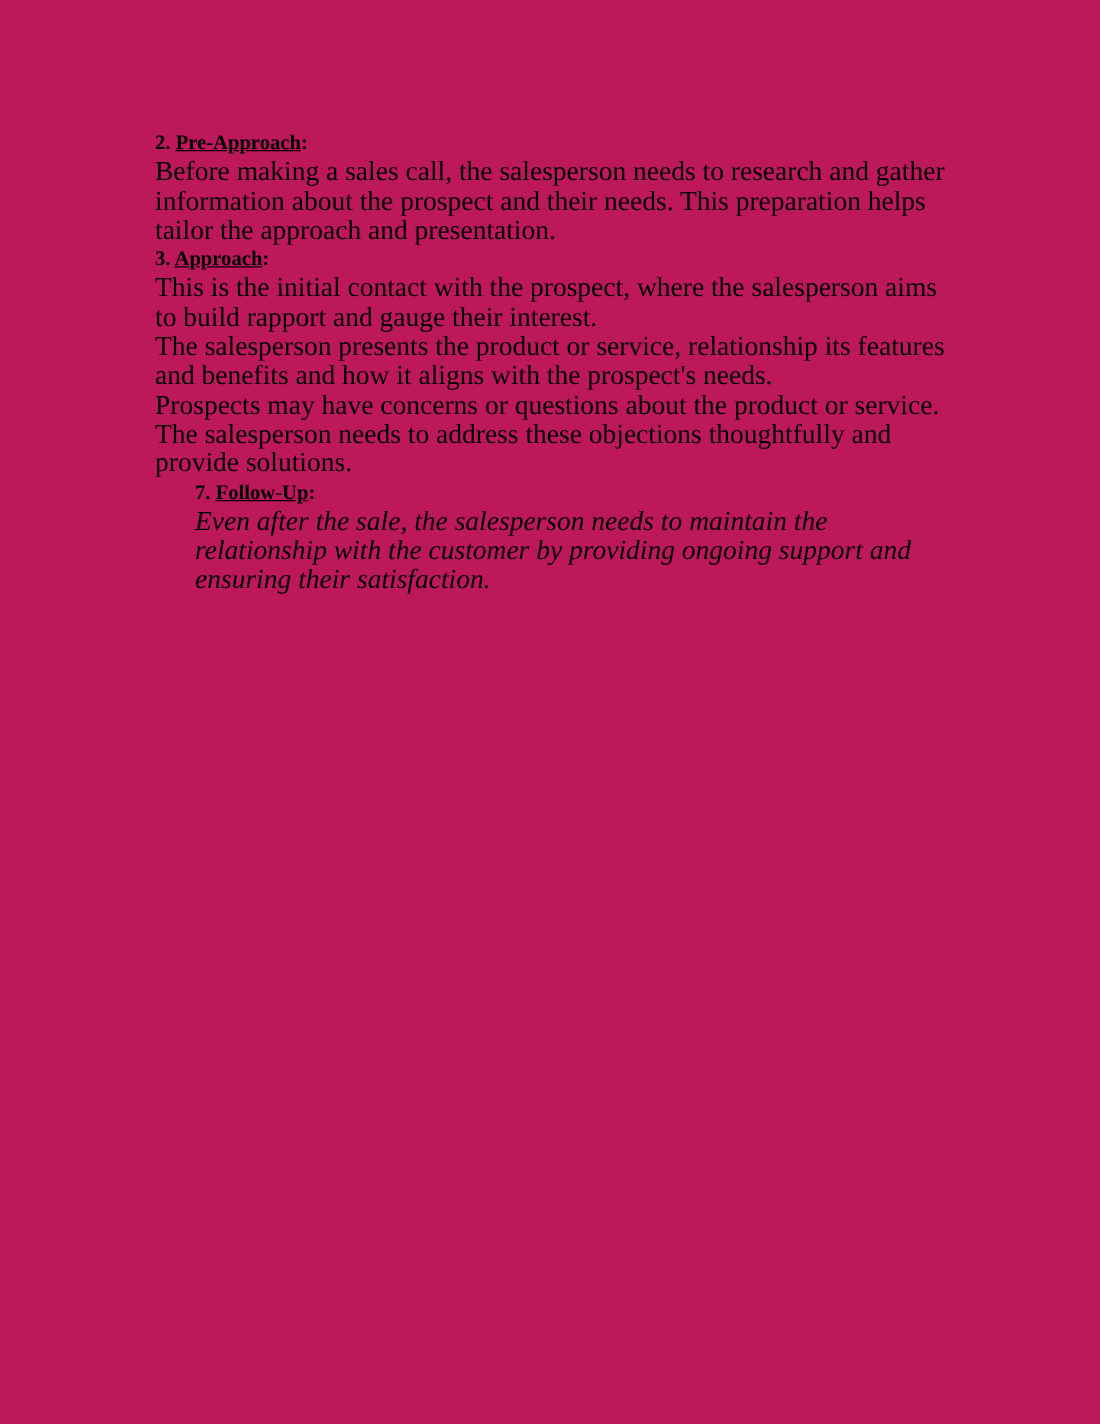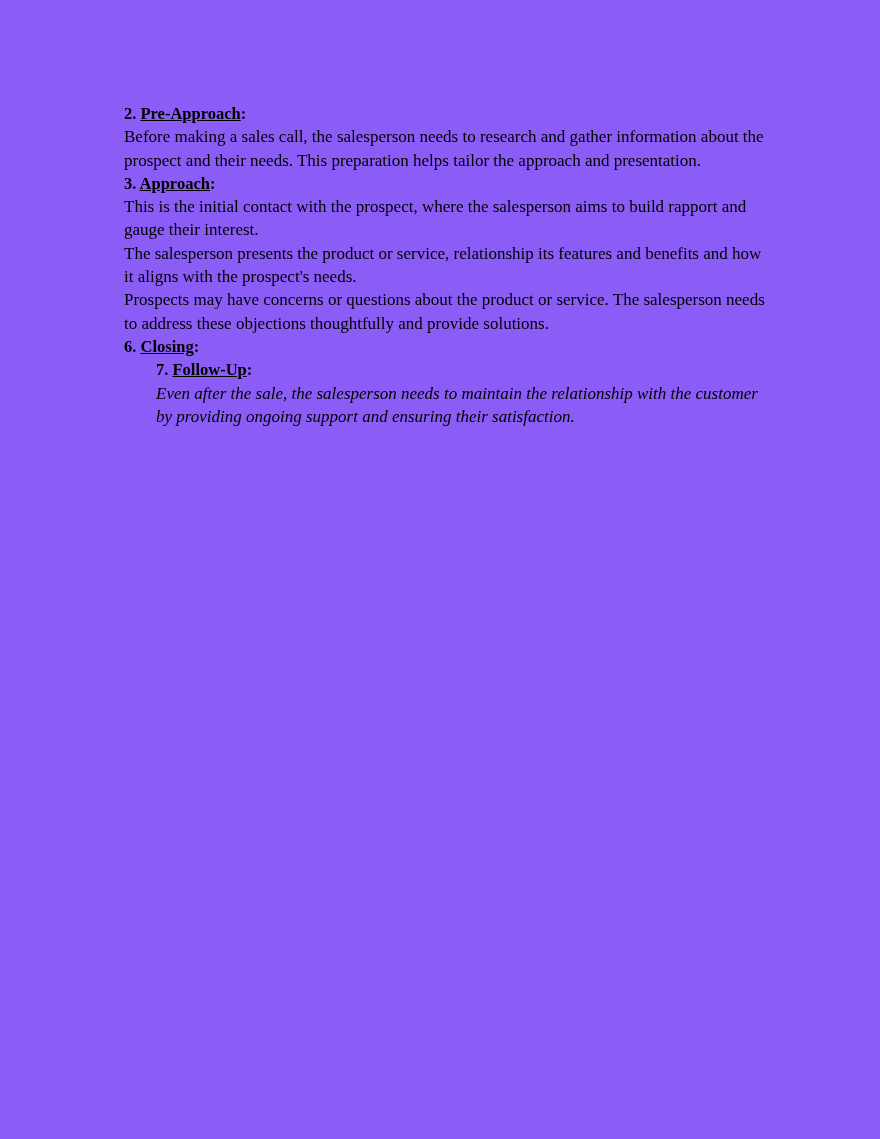--- a/index.html
+++ b/index.html
@@ -14,21 +14,21 @@
     color: #000000;
     position: relative;
     overflow: hidden;
   }
   .page {
     position: absolute;
     left: 0;
     top: 0;
     width: 880px;
     height: 1139px;
-    background: #8b5cf6;
+    background: #be185d;
   }
   .content {
     position: absolute;
     left: 124px;
     top: 102px;
     width: 648px;
   }
   .step-heading {
     font-size: 16.5px;
     font-weight: bold;
@@ -37,21 +37,21 @@
     white-space: nowrap;
   }
   .step-heading .num {
     font-weight: bold;
   }
   .step-heading .term {
     font-weight: bold;
     text-decoration: underline;
   }
   .step-body {
-    font-size: 17px;
+    font-size: 22px;
     line-height: 23.3px;
     margin: 0;
     text-align: left;
   }
   .indented {
     margin-left: 32px;
   }
   .indented .step-body {
     width: 616px;
     font-style: italic;
@@ -75,21 +75,20 @@
 
     <div>
       <p class="step-body">The salesperson presents the product or service, relationship its features and benefits and how it aligns with the prospect's needs.</p>
     </div>
 
     <div>
       <p class="step-body">Prospects may have concerns or questions about the product or service. The salesperson needs to address these objections thoughtfully and provide solutions.</p>
     </div>
 
     <div>
-      <p class="step-heading"><span class="num">6.</span> <span class="term">Closing</span><span>:</span></p>
     </div>
 
     <div class="indented">
       <p class="step-heading"><span class="num">7.</span> <span class="term">Follow-Up</span><span>:</span></p>
       <p class="step-body">Even after the sale, the salesperson needs to maintain the relationship with the customer by providing ongoing support and ensuring their satisfaction.</p>
     </div>
 
   </div>
 </div>
 

